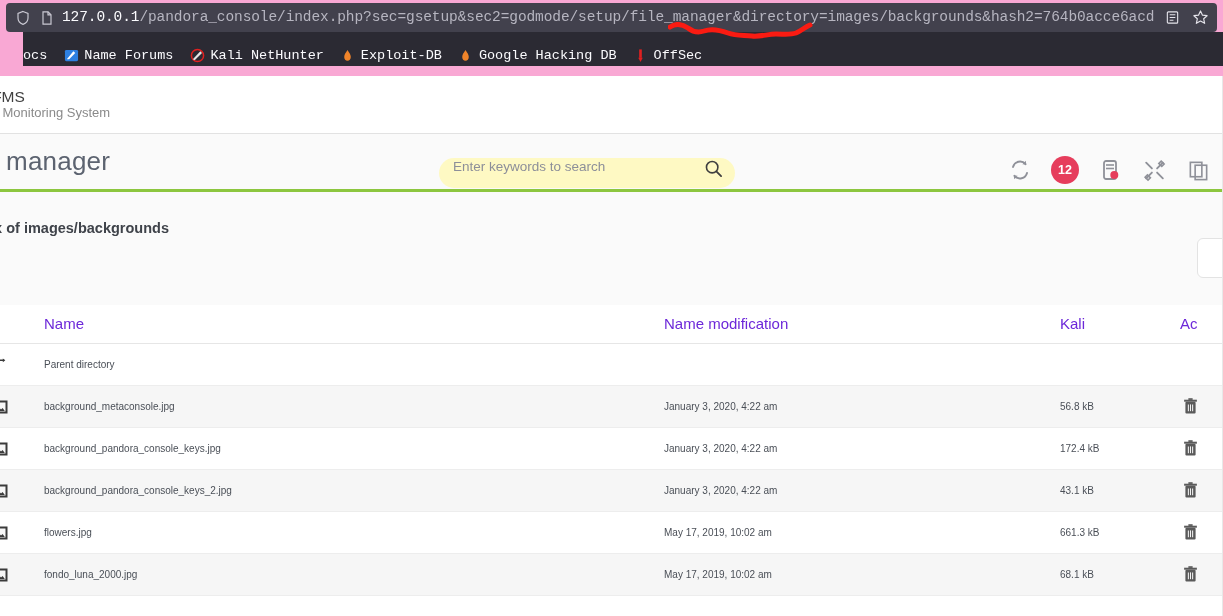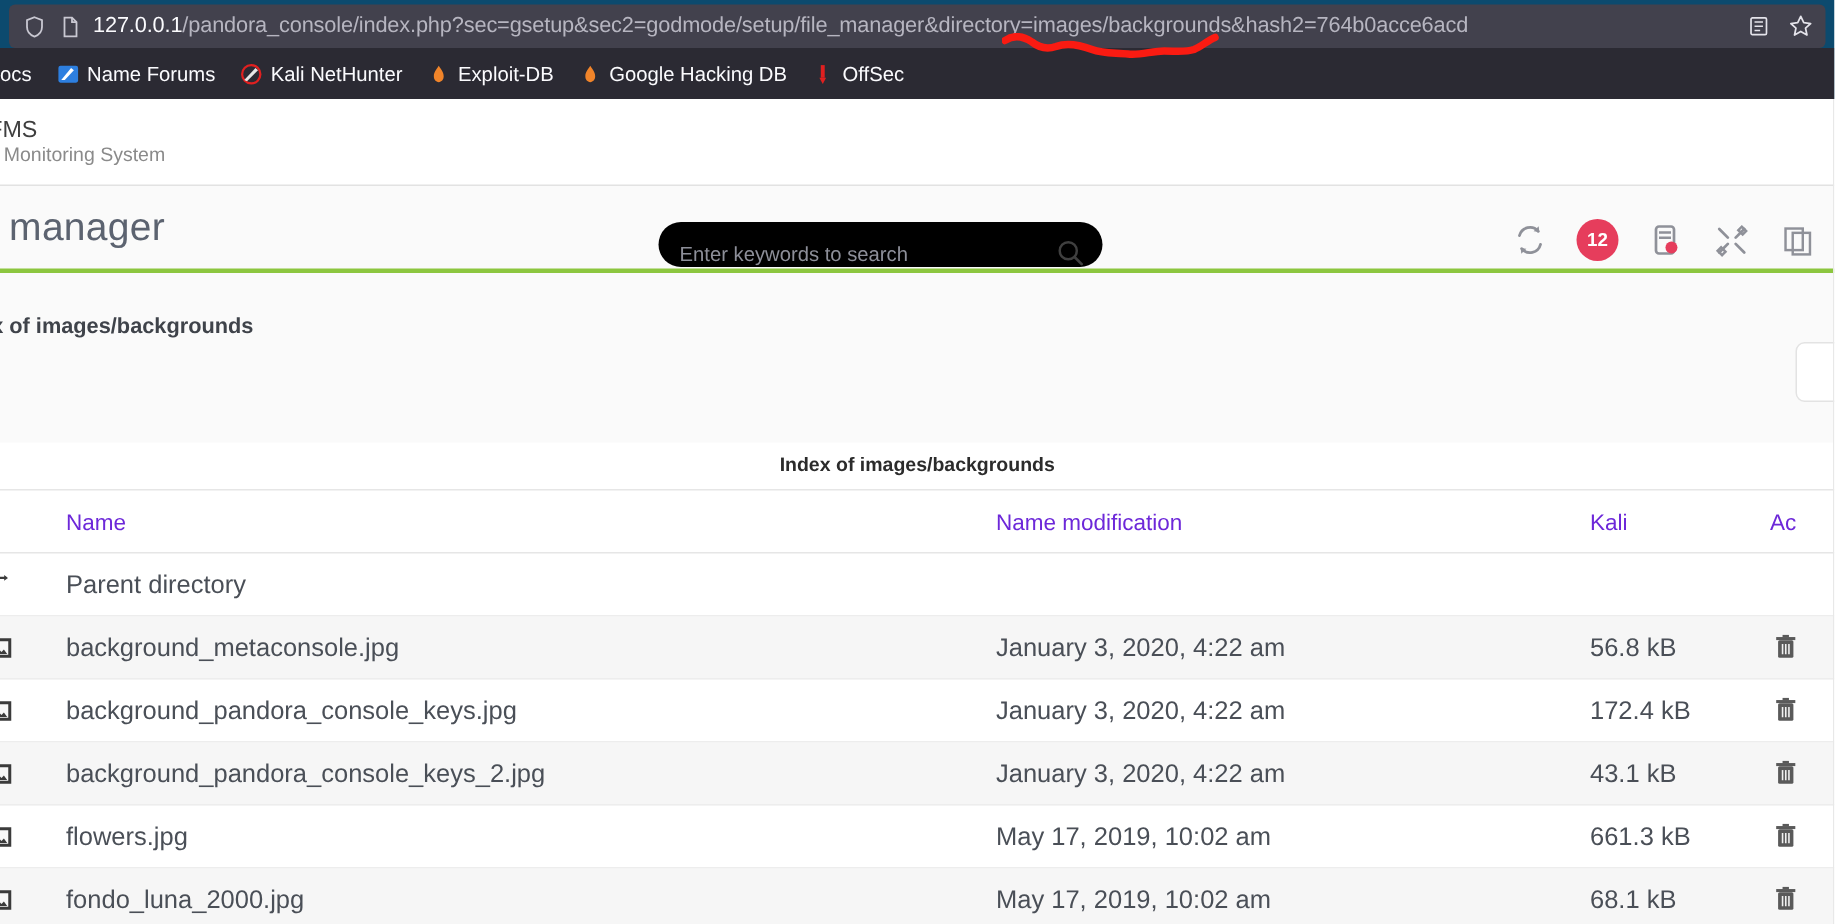--- a/index.html
+++ b/index.html
@@ -6,24 +6,25 @@
   html, body {
     margin: 0; padding: 0;
     width: 1223px; height: 616px;
     overflow: hidden;
     background: #fff;
     font-family: "Liberation Sans", sans-serif;
   }
 
   
   #browser-chrome {
-    background: #0c4a6e;
-    height: 66px;
+    background: #f9a8d4;
+    height: 76px;
     position: relative;
     overflow: hidden;
+    font-family: Liberation Mono, monospace;
   }
   #url-toolbar {
     height: 32px;
     padding: 3px 6px 0 6px;
     display: flex;
     align-items: center;
   }
   #url-bar {
     flex: 1;
     height: 29px;
@@ -67,24 +68,25 @@
     top: 22px;
     width: 146px;
     height: 20px;
     pointer-events: none;
   }
 
   
   #bookmarks-bar {
     height: 34px;
     display: flex;
-    align-items: center;
+    align-items: flex-end;
     padding-left: 0px;
     gap: 0px;
     background: #2b2a33;
+    margin-left: 23px;
   }
   .bookmark {
     display: flex;
     align-items: center;
     gap: 5px;
     padding: 3px 8px;
     border-radius: 4px;
     color: #fbfbfe;
     font-size: 13.5px;
     white-space: nowrap;
@@ -123,24 +125,24 @@
     font-size: 13px;
     color: #8a8a8a;
     line-height: 16px;
   }
   #search-wrap {
     position: absolute;
     left: 439px;
     top: 82px;
     width: 296px;
     height: 30px;
-    background: #000000;
+    background: #fef9c3;
     border-radius: 16px;
     display: flex;
-    align-items: flex-end;
+    align-items: flex-start;
     padding: 0 12px;
   }
   #search-input {
     flex: 1;
     border: none;
     background: transparent;
     outline: none;
     font-size: 13.5px;
     color: #70727c;
     font-family: "Liberation Sans", sans-serif;
@@ -232,21 +234,21 @@
   table#file-table th {
     text-align: left;
     font-weight: normal;
     color: #6d28d9;
     font-size: 15px;
     padding: 10px 0 11px 0;
     border-bottom: 1px solid #e6e6e6;
   }
   table#file-table td {
     color: #4a4f57;
-    font-size: 17px;
+    font-size: 10px;
     padding: 0;
     height: 42px;
     vertical-align: middle;
     border-bottom: 1px solid #ededed;
   }
   tr.alt td { background: #f6f6f6; }
   .col-icon  { width: 22px; }
   .col-name  { width: 642px; }
   .col-date  { width: 396px; }
   .col-size  { width: 120px; }
@@ -442,21 +444,20 @@
   <div id="title-strip">
     <div id="page-title">le manager</div>
   </div>
 
   <div id="subsection">
     <div id="index-label">lex of images/backgrounds</div>
     <div id="upload-box"></div>
   </div>
 
   <div id="table-area">
-    <div id="table-caption">Index of images/backgrounds</div>
     <table id="file-table">
       <thead>
         <tr>
           <th class="col-icon"></th>
           <th class="col-name">Name</th>
           <th class="col-date">Name modification</th>
           <th class="col-size">Kali</th>
           <th class="col-act">Ac</th>
         </tr>
       </thead>

